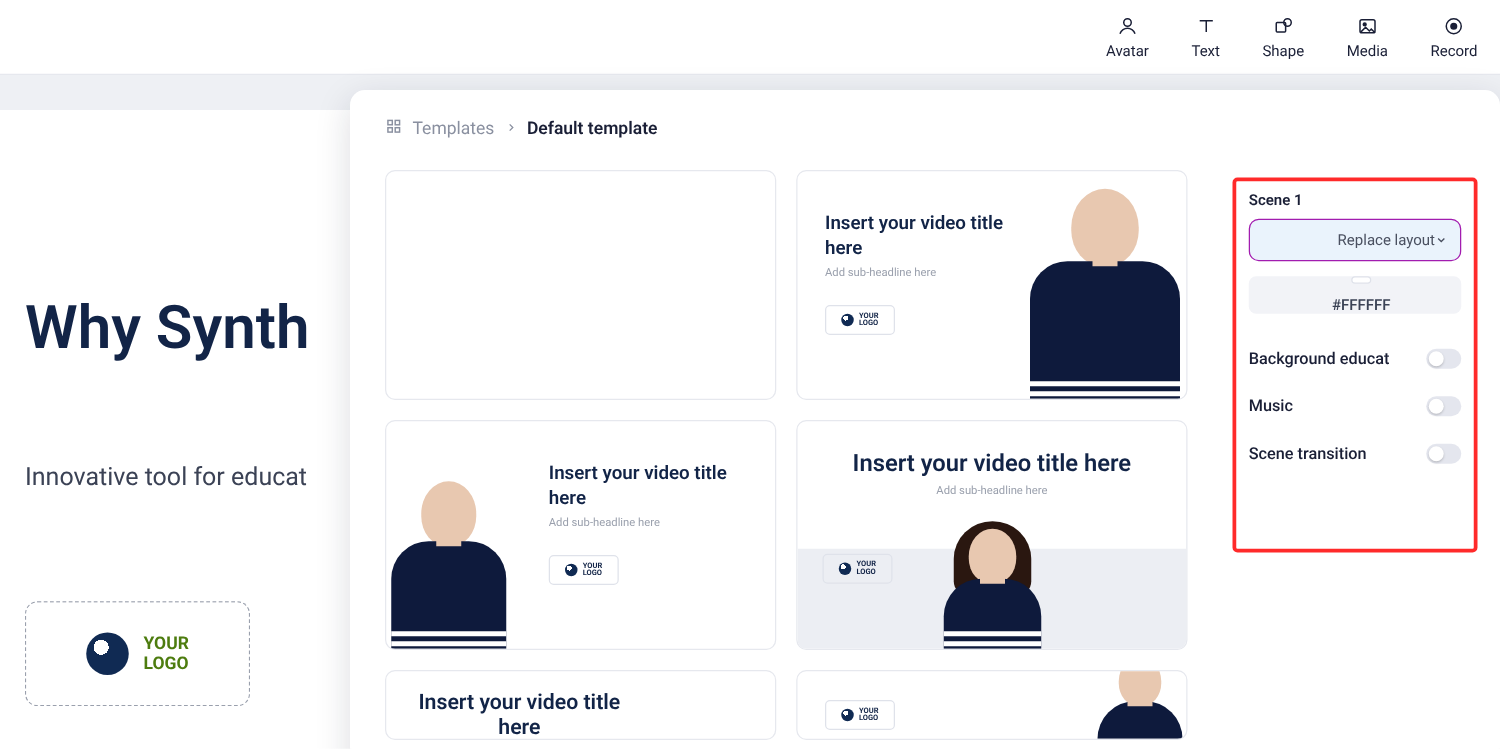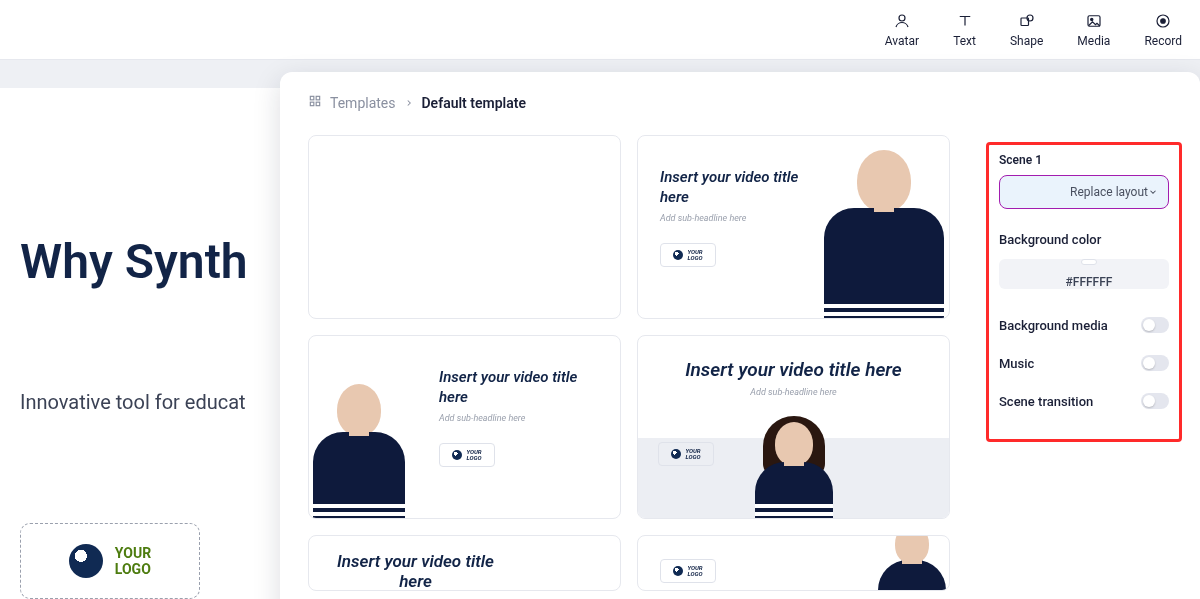--- a/index.html
+++ b/index.html
@@ -54,21 +54,20 @@
 
   
   .left-preview {
     width: 280px;
     background: #fff;
     padding: 28px 0 0 20px;
     display: flex; flex-direction: column;
     position: relative;
     z-index: 1;
     margin-top: 28px;
-    gap: 21px;
   }
   .left-title {
     font-size: 48px; font-weight: 600; color: #122447; line-height:1.1;
     white-space: nowrap;
     margin-top: 120px;
   }
   .left-sub {
     font-size: 20px; color: #3b4255; margin-top: 80px;
     white-space: nowrap;
   }
@@ -105,21 +104,20 @@
     font-size: 14px; color: #8a90a0;
     margin-bottom: 24px;
   }
   .breadcrumb .cur { color: #1a1f36; font-weight: 600; }
 
   .template-grid {
     width: 642px;
     display: grid;
     grid-template-columns: 313px 313px;
     gap: 16px;
-    font-style: italic;
   }
   .tpl {
     height: 184px;
     border: 1px solid #e6e8ee;
     border-radius: 8px;
     background: #fff;
     position: relative;
     overflow: hidden;
   }
   .tpl.short { height: 56px; }
@@ -411,30 +409,27 @@
 
   <div class="scene-panel">
     <h4>Scene 1</h4>
     <div class="replace-select">
       <span>Replace layout</span>
       <svg width="10" height="10" viewBox="0 0 24 24" fill="none" stroke="#4a5060" stroke-width="2.5">
           <path d="M6 9l6 6 6-6"></path>
         </svg>
     </div>
 
-    <div class="scene-row">
-      <span>Background color</span>
-    </div>
     <div class="color-chip">
       <div class="sw"></div>
       <span>#FFFFFF</span>
     </div>
 
     <div class="scene-row">
-      <span>Background media</span>
+      <span>Background educat</span>
       <div class="toggle"></div>
     </div>
     <div class="scene-row">
       <span>Music</span>
       <div class="toggle"></div>
     </div>
     <div class="scene-row">
       <span>Scene transition</span>
       <div class="toggle"></div>
     </div>

